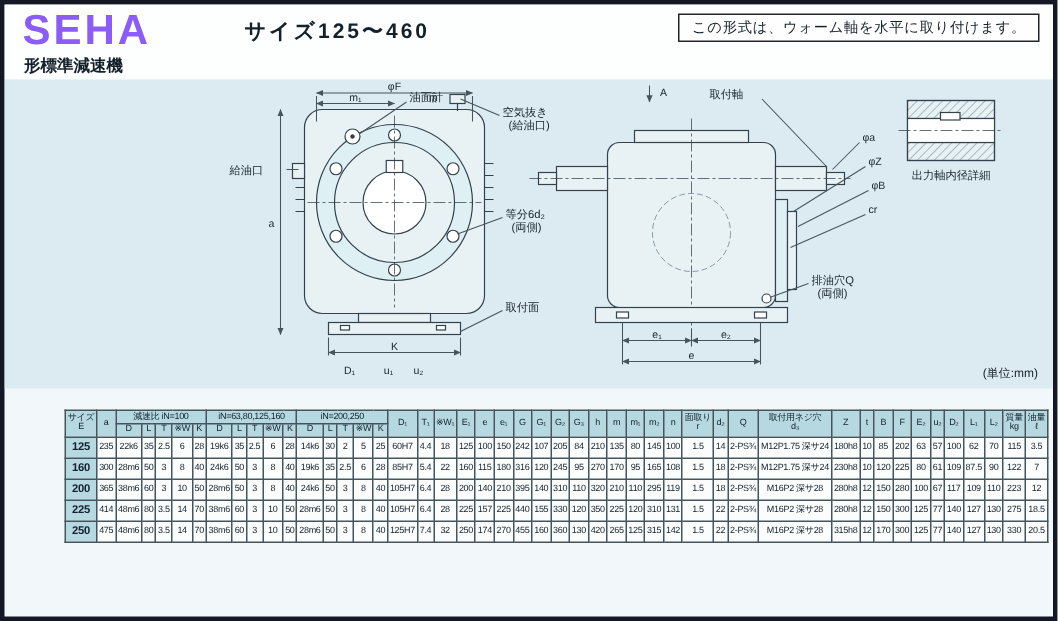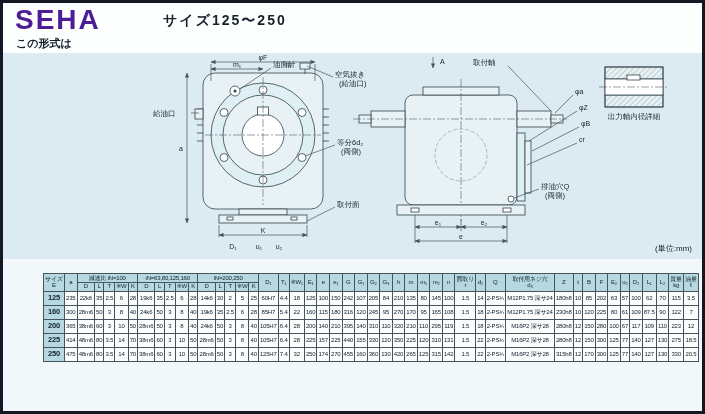--- a/index.html
+++ b/index.html
@@ -3,21 +3,21 @@
 <meta charset="utf-8">
 <style>
   html,body{margin:0;padding:0;background:#9aa0a6;}
   .sheet{
     position:relative;width:705px;height:414px;box-sizing:border-box;
     background:#f2f8fa;border:3px solid #141824;overflow:hidden;
     font-family:"Liberation Sans","DejaVu Sans",sans-serif;color:#14202a;
   }
   
   .hdr{position:absolute;top:0;left:0;right:0;height:50px;background:#fdfefe;}
-  .logo{position:absolute;top:1px;left:12px;font-size:28px;font-weight:bold;letter-spacing:2px;color:#4c1d95;}
+  .logo{position:absolute;top:1px;left:12px;font-size:28px;font-weight:bold;letter-spacing:2px;color:#8b5cf6;}
   .logo-sub{position:absolute;top:33px;left:13px;font-size:11px;font-weight:bold;}
   .title{position:absolute;top:9px;left:160px;font-size:14px;letter-spacing:2px;font-weight:bold;}
   .note{position:absolute;top:6px;right:9px;border:1px solid #23262b;background:#fefefe;
         padding:2px 8px;font-size:9.5px;letter-spacing:0.5px;}
   
   .draw-band{position:absolute;top:50px;left:0;right:0;height:206px;background:#dcebf1;}
   .draw-band svg{display:block;}
   .units{position:absolute;top:240px;right:10px;font-size:8px;}
   
   .tbl-wrap{position:absolute;top:270px;left:3px;right:3px;padding-left:37px;}
@@ -33,22 +33,25 @@
   .jp-label{font-size:7.5px;fill:#16232c;}
   .dim-label{font-size:7px;fill:#16232c;}
 </style>
 </head>
 <body>
 
 <div class="sheet">
 
   <div class="hdr">
     <div class="logo">SEHA</div>
-    <div class="logo-sub">この形式は</div>
-    <div class="title">サイズ125〜250</div>
+    <div class="logo-sub">形標準減速機</div>
+    <div class="title">サイズ125〜460</div>
+    <div class="note">
+      <span>この形式は、ウォーム軸を水平に取り付けます。</span>
+    </div>
   </div>
 
   <div class="draw-band">
     <svg width="699" height="206" viewBox="0 0 699 206">
       <defs>
         <pattern id="hatch" width="4" height="4" patternUnits="userSpaceOnUse" patternTransform="rotate(45)">
           <line x1="0" y1="0" x2="0" y2="4" stroke="#5a707c" stroke-width="0.6"></line>
         </pattern>
         <marker id="arr" markerWidth="7" markerHeight="6" refX="6.5" refY="3" orient="auto-start-reverse">
           <path d="M0,0 L7,3 L0,6 Z" fill="#44555e"></path>

